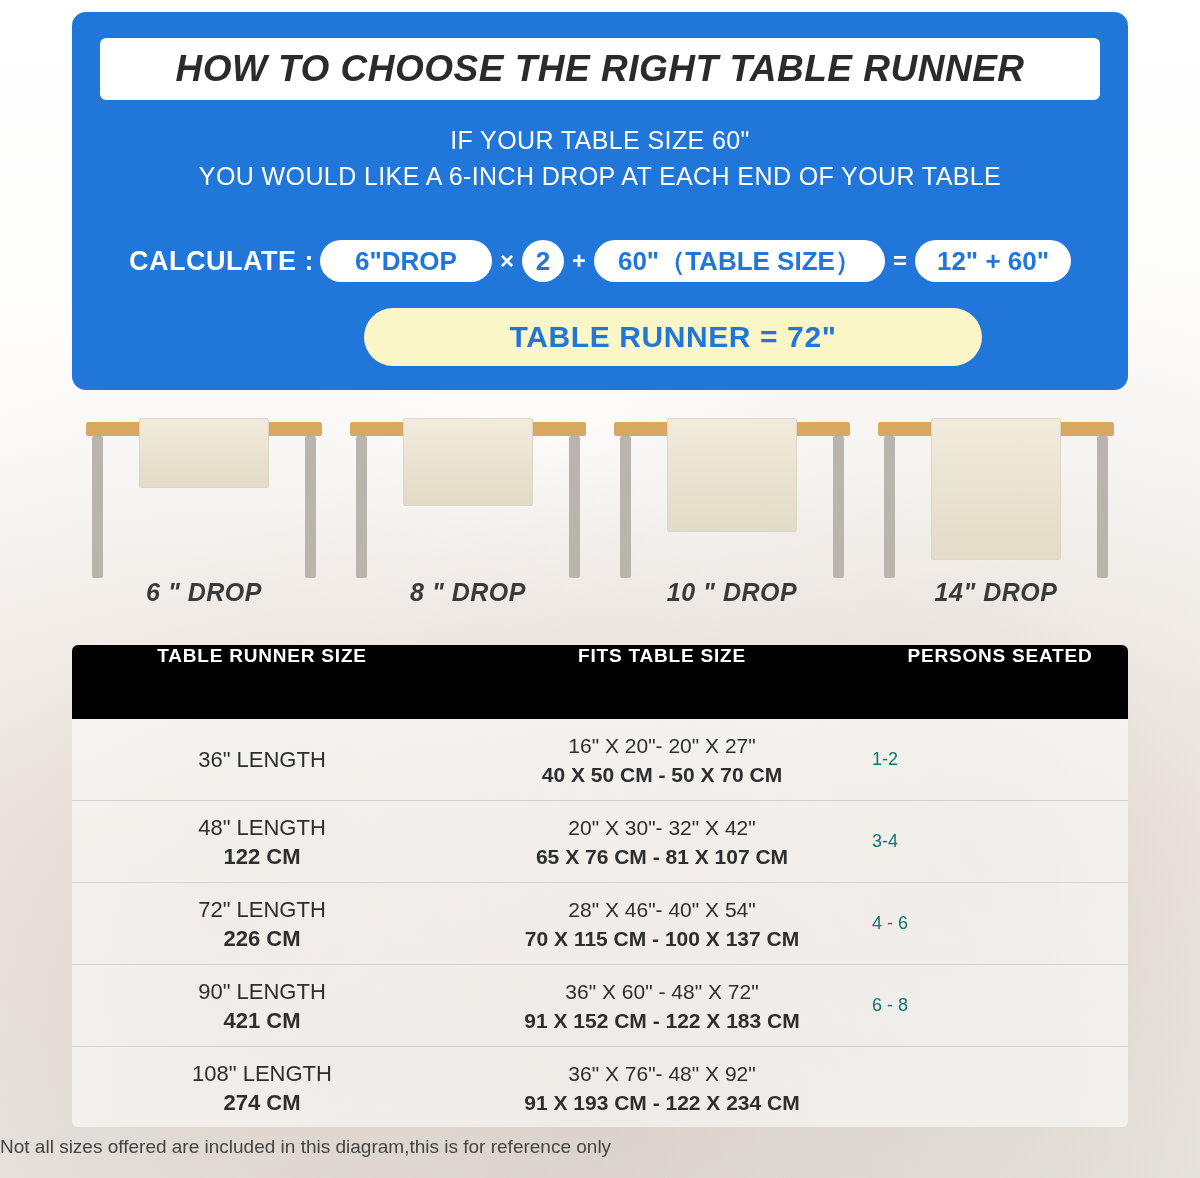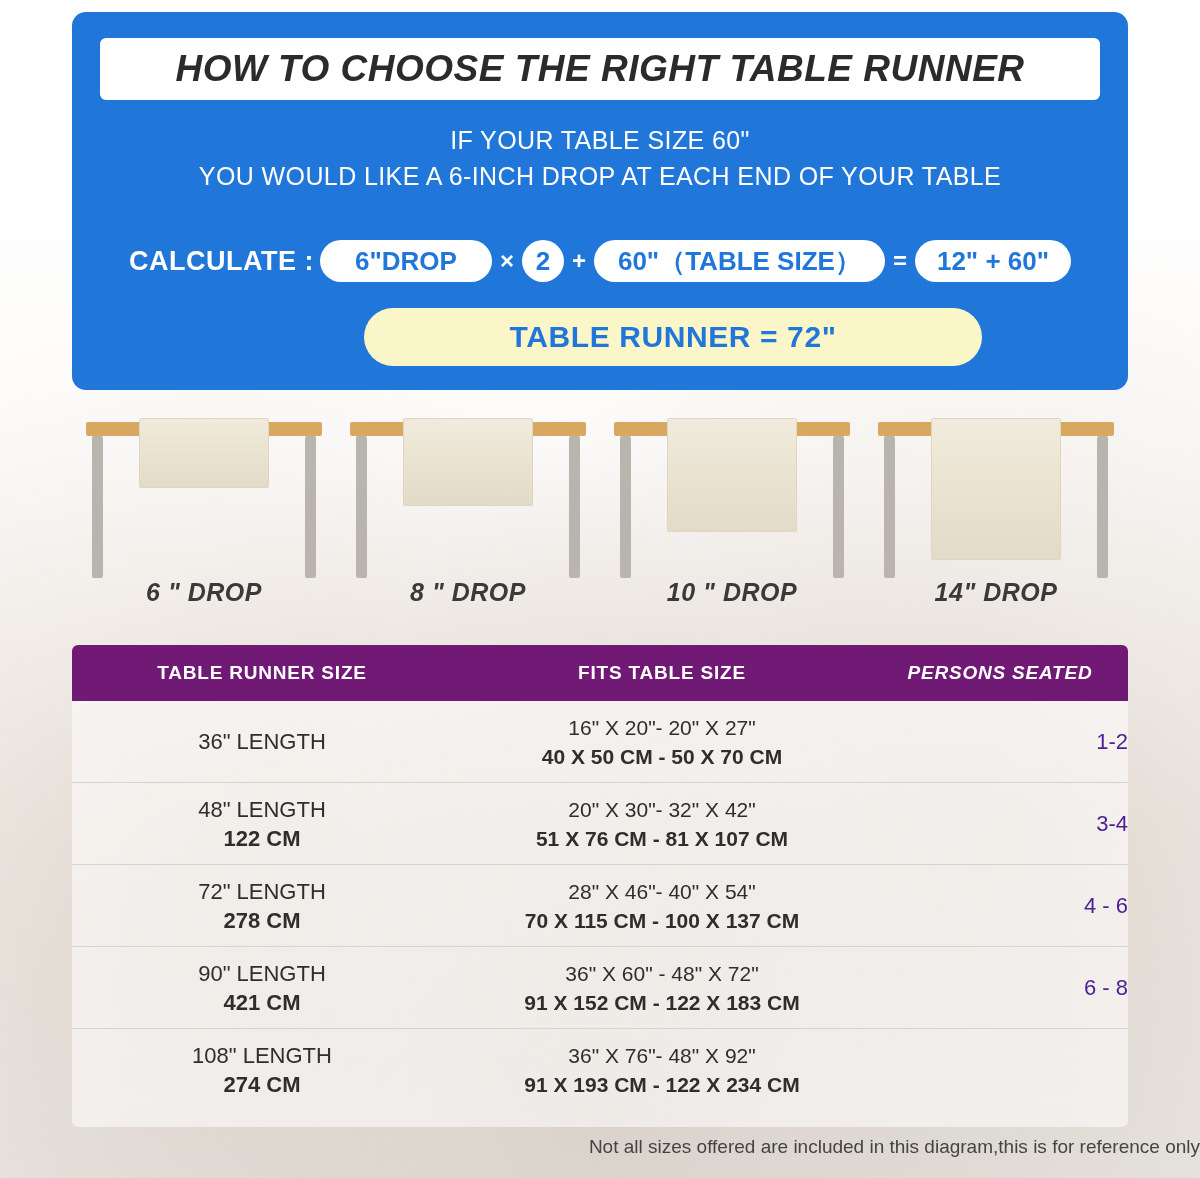--- a/index.html
+++ b/index.html
@@ -186,32 +186,31 @@
     position: absolute;
     left: 72px;
     top: 645px;
     width: 1056px;
     height: 482px;
     background: rgba(255,255,255,0.55);
     border-radius: 6px;
     overflow: hidden;
   }
   .st-head {
-    height: 56px;
-    background: #701a75;
-    display: flex;
-    align-items: center;
+    height: 74px;
+    background: #000000;
+    display: flex;
     color: #ffffff;
     font-size: 19px;
     font-weight: bold;
     letter-spacing: 0.8px;
   }
   .st-head .c1 { width: 380px; text-align: center; }
   .st-head .c2 { width: 420px; text-align: center; }
-  .st-head .c3 { width: 256px; text-align: center; font-style: italic; }
+  .st-head .c3 { width: 256px; text-align: center; }
   .st-row {
     display: flex;
     align-items: center;
     height: 81px;
     border-bottom: 1px solid #d3d3d3;
   }
   .st-row:last-child { border-bottom: none; }
   .st-row .c1 {
     width: 380px;
     text-align: center;
@@ -221,31 +220,31 @@
   }
   .st-row .c2 {
     width: 420px;
     text-align: center;
     color: #2e2e2e;
     font-size: 21px;
     line-height: 29px;
   }
   .st-row .c3 {
     width: 256px;
-    text-align: right;
-    color: #4c1d95;
-    font-size: 22px;
+    text-align: left;
+    color: #0f766e;
+    font-size: 18px;
   }
   .strong { font-weight: bold; }
   .footnote {
     position: absolute;
     left: 0;
     right: 0;
     top: 1136px;
-    text-align: right;
+    text-align: left;
     color: #444444;
     font-size: 19px;
   }
 </style>
 </head>
 <body>
 
 <div class="bg-wash"></div>
 
 <div class="page">
@@ -327,29 +326,29 @@
       <div class="c3">1-2</div>
     </div>
 
     <div class="st-row">
       <div class="c1">
         <div>48" LENGTH</div>
         <div class="strong">122 CM</div>
       </div>
       <div class="c2">
         <div>20" X 30"- 32" X 42"</div>
-        <div class="strong">51 X 76 CM - 81 X 107 CM</div>
+        <div class="strong">65 X 76 CM - 81 X 107 CM</div>
       </div>
       <div class="c3">3-4</div>
     </div>
 
     <div class="st-row">
       <div class="c1">
         <div>72" LENGTH</div>
-        <div class="strong">278 CM</div>
+        <div class="strong">226 CM</div>
       </div>
       <div class="c2">
         <div>28" X 46"- 40" X 54"</div>
         <div class="strong">70 X 115 CM - 100 X 137 CM</div>
       </div>
       <div class="c3">4 - 6</div>
     </div>
 
     <div class="st-row">
       <div class="c1">

